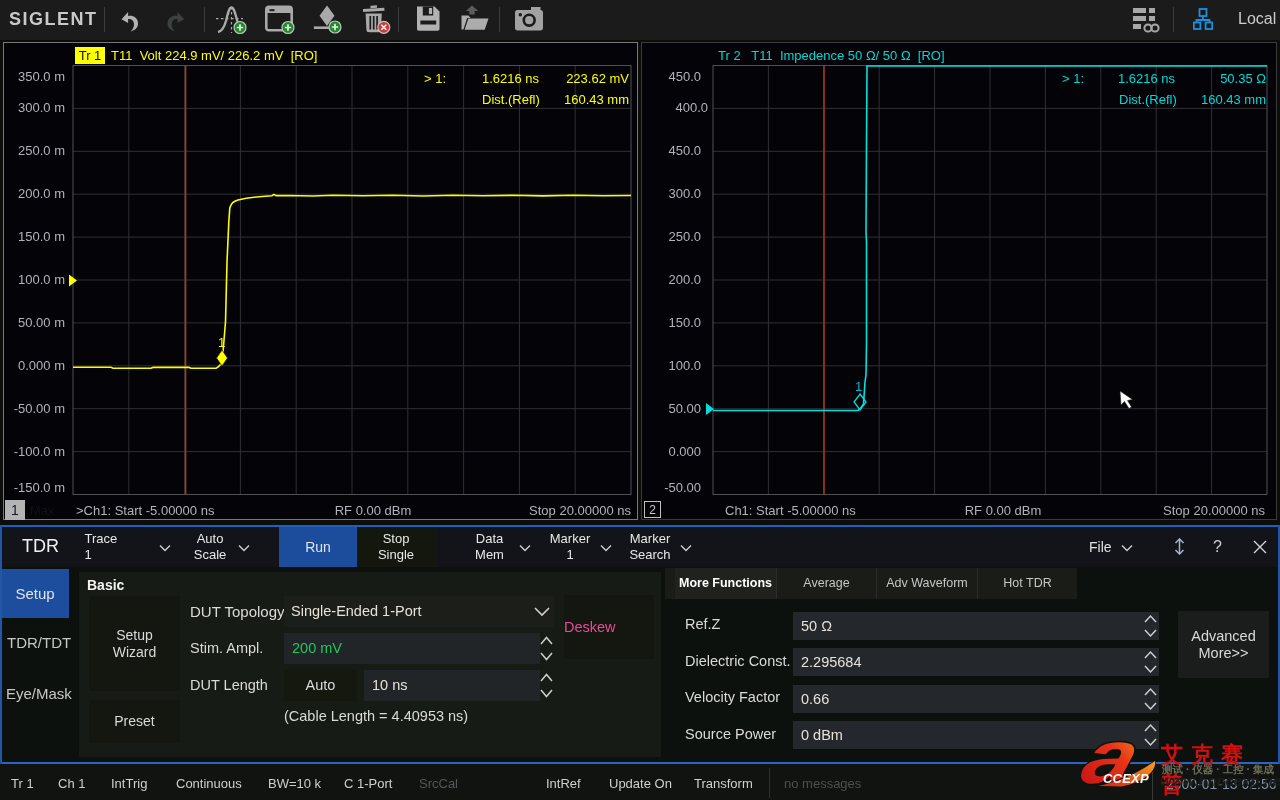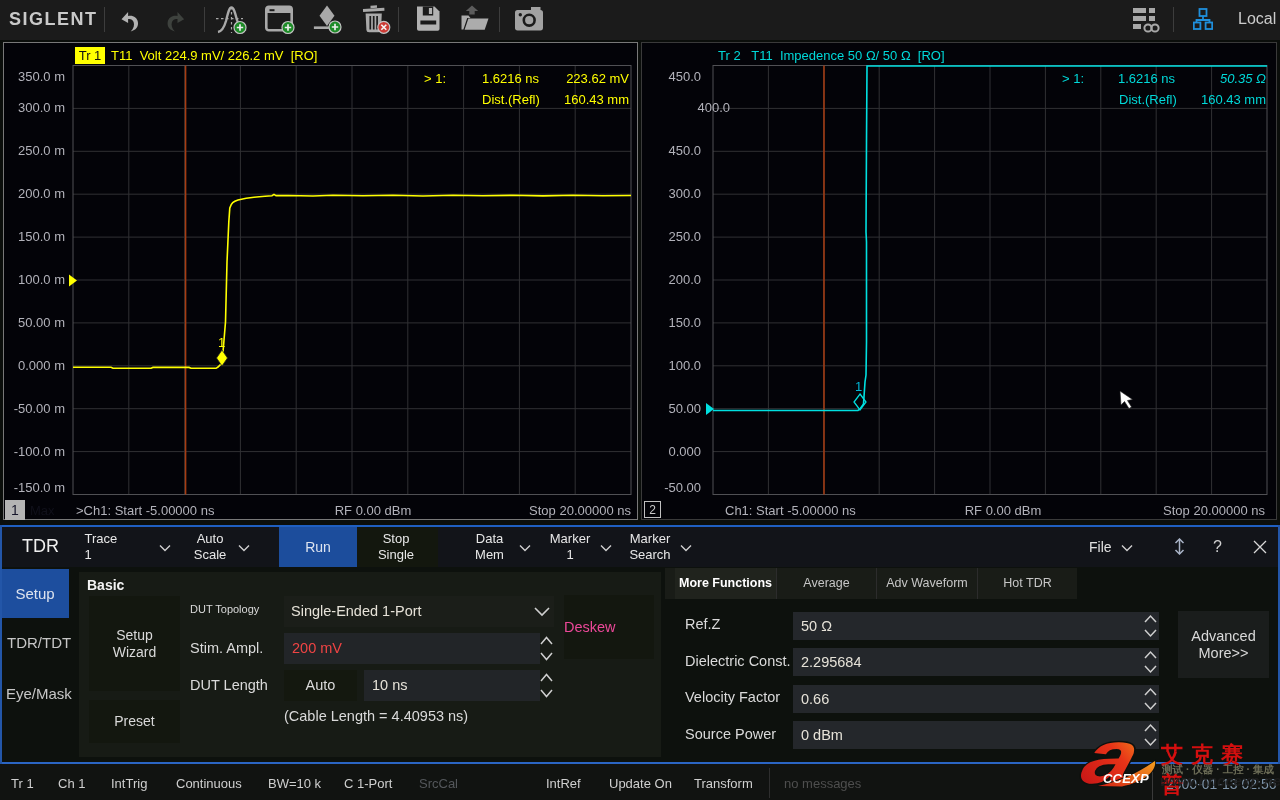--- a/index.html
+++ b/index.html
@@ -172,35 +172,35 @@
       <line x1="72" y1="409.59999999999997" x2="626" y2="409.59999999999997" stroke="#313134" stroke-width="1"></line>
       <rect x="72" y="23.5" width="554" height="429" fill="none" stroke="#505054" stroke-width="1"></rect>
       <line x1="183" y1="23.5" x2="183" y2="452.5" stroke="#a83c12" stroke-width="1.5"></line>
       <path d="M72,368.5 L217,368.5 L219,367 L222.5,362 L224,340 L225,333 L225.5,300 L225.5,200 L225,190 L225.5,100 L226,24 L626,24" fill="none" stroke="#00e0e0" stroke-width="1.6"></path>
       <path d="M65,361 L73,367 L65,373 Z" fill="#00e0e0"></path>
       <path d="M219,352 L225,360 L219,368 L213,360 Z" fill="none" stroke="#00e0e0" stroke-width="1.3"></path>
       <text x="214" y="349" fill="#00b5d5" font-size="13" font-family="Liberation Sans">1</text>
     </svg>
 <div id="ylab2">
       <div class="lbl" style="left:621px;top:69px;width:80px;text-align:right;">450.0</div>
-      <div class="lbl" style="left:650px;top:100.4px;width:80px;text-align:right;">400.0</div>
+      <div class="lbl" style="left:628px;top:100.4px;width:80px;text-align:right;">400.0</div>
       <div class="lbl" style="left:621px;top:143.3px;width:80px;text-align:right;">450.0</div>
       <div class="lbl" style="left:621px;top:186.2px;width:80px;text-align:right;">300.0</div>
       <div class="lbl" style="left:621px;top:229.1px;width:80px;text-align:right;">250.0</div>
       <div class="lbl" style="left:621px;top:272px;width:80px;text-align:right;">200.0</div>
       <div class="lbl" style="left:621px;top:314.9px;width:80px;text-align:right;">150.0</div>
       <div class="lbl" style="left:621px;top:357.8px;width:80px;text-align:right;">100.0</div>
       <div class="lbl" style="left:621px;top:400.7px;width:80px;text-align:right;">50.00</div>
       <div class="lbl" style="left:621px;top:443.6px;width:80px;text-align:right;">0.000</div>
       <div class="lbl" style="left:621px;top:479.5px;width:80px;text-align:right;">-50.00</div>
     </div>
 
 <div class="lbl" style="left:1062px;top:71px;color:#00d9d9;">&gt; 1:</div>
 <div class="lbl" style="left:1118px;top:71px;color:#00d9d9;">1.6216 ns</div>
-<div class="lbl" style="left:1202px;top:71px;width:64px;text-align:right;color:#00d9d9;font-style:italic;">50.35 Ω</div>
+<div class="lbl" style="left:1202px;top:71px;width:64px;text-align:right;color:#00d9d9;">50.35 Ω</div>
 <div class="lbl" style="left:1119px;top:92px;color:#00d9d9;">Dist.(Refl)</div>
 <div class="lbl" style="left:1200px;top:92px;width:66px;text-align:right;color:#00d9d9;">160.43 mm</div>
 
 <div class="lbl" style="left:725px;top:503px;">Ch1: Start -5.00000 ns</div>
 <div class="lbl" style="left:940px;top:503px;width:126px;text-align:center;">RF 0.00 dBm</div>
 <div class="lbl" style="left:1144px;top:503px;width:121px;text-align:right;">Stop 20.00000 ns</div>
 
 <svg class="abs" style="left:1118px;top:390px;" width="20" height="22" viewBox="0 0 20 22">
   <path d="M2,1 L3,15 L6.5,11.5 L11,18.5 L13.5,17 L9.5,10.5 L14.5,9.5 Z" fill="#ffffff" stroke="#222" stroke-width="0.6"></path>
 </svg>
@@ -253,32 +253,32 @@
 <div class="abs" style="left:1px;top:569px;width:68px;height:49px;background:#1d4e9e;color:#dde3ee;font-size:15px;text-align:center;line-height:49px;">Setup</div>
 <div class="abs" style="left:7px;top:634px;color:#c6c6c6;font-size:15px;">TDR/TDT</div>
 <div class="abs" style="left:6px;top:685px;color:#c6c6c6;font-size:15px;">Eye/Mask</div>
 
 <div class="abs" style="left:79px;top:572px;width:582px;height:185px;background:#171b15;"></div>
 <div class="abs" style="left:87px;top:577px;color:#f2f2f2;font-size:14px;font-weight:bold;">Basic</div>
 
 <div class="abs" style="left:89px;top:596px;width:91px;height:95px;background:#13170f;color:#d9d9d9;font-size:14px;text-align:center;display:flex;align-items:center;justify-content:center;line-height:17px;">Setup<br>Wizard</div>
 <div class="abs" style="left:89px;top:700px;width:91px;height:43px;background:#13170f;color:#d9d9d9;font-size:14px;text-align:center;line-height:43px;">Preset</div>
 
-<div class="abs" style="left:190px;top:603px;color:#dadada;font-size:11px;">DUT Topology</div>
+<div class="abs" style="left:190px;top:603px;color:#dadada;font-size:15px;">DUT Topology</div>
 <div class="abs" style="left:190px;top:640px;color:#dadada;font-size:14.5px;">Stim. Ampl.</div>
 <div class="abs" style="left:190px;top:677px;color:#dadada;font-size:14.5px;">DUT Length</div>
 
 <div class="abs" style="left:284px;top:596px;width:270px;height:31px;background:#1b1e19;"></div>
 <div class="abs" style="left:291px;top:603px;color:#e6e2d8;font-size:14.5px;">Single-Ended 1-Port</div>
 <svg class="abs" style="left:534px;top:606px;" width="16" height="11">
       <path d="M1,2 L8,9 L15,2" fill="none" stroke="#cfcfcf" stroke-width="1.6"></path>
     </svg>
 
 <div class="abs" style="left:284px;top:633px;width:256px;height:31px;background:#222528;"></div>
-<div class="abs" style="left:292px;top:640px;color:#ef4444;font-size:14.5px;">200 mV</div>
+<div class="abs" style="left:292px;top:640px;color:#22c55e;font-size:14.5px;">200 mV</div>
 <svg class="abs" style="left:540px;top:635px;" width="13" height="28">
   <path d="M1,9 L6.5,2.5 L12,9" fill="none" stroke="#cfcfcf" stroke-width="1.5"></path>
   <path d="M1,18 L6.5,24.5 L12,18" fill="none" stroke="#cfcfcf" stroke-width="1.5"></path>
 </svg>
 
 <div class="abs" style="left:284px;top:670px;width:73px;height:31px;background:#14180f;color:#dadada;font-size:14.5px;text-align:center;line-height:31px;">Auto</div>
 <div class="abs" style="left:364px;top:670px;width:176px;height:31px;background:#222528;"></div>
 <div class="abs" style="left:372px;top:677px;color:#e6e2d8;font-size:14.5px;">10 ns</div>
 <svg class="abs" style="left:540px;top:672px;" width="13" height="28">
   <path d="M1,9 L6.5,2.5 L12,9" fill="none" stroke="#cfcfcf" stroke-width="1.5"></path>

